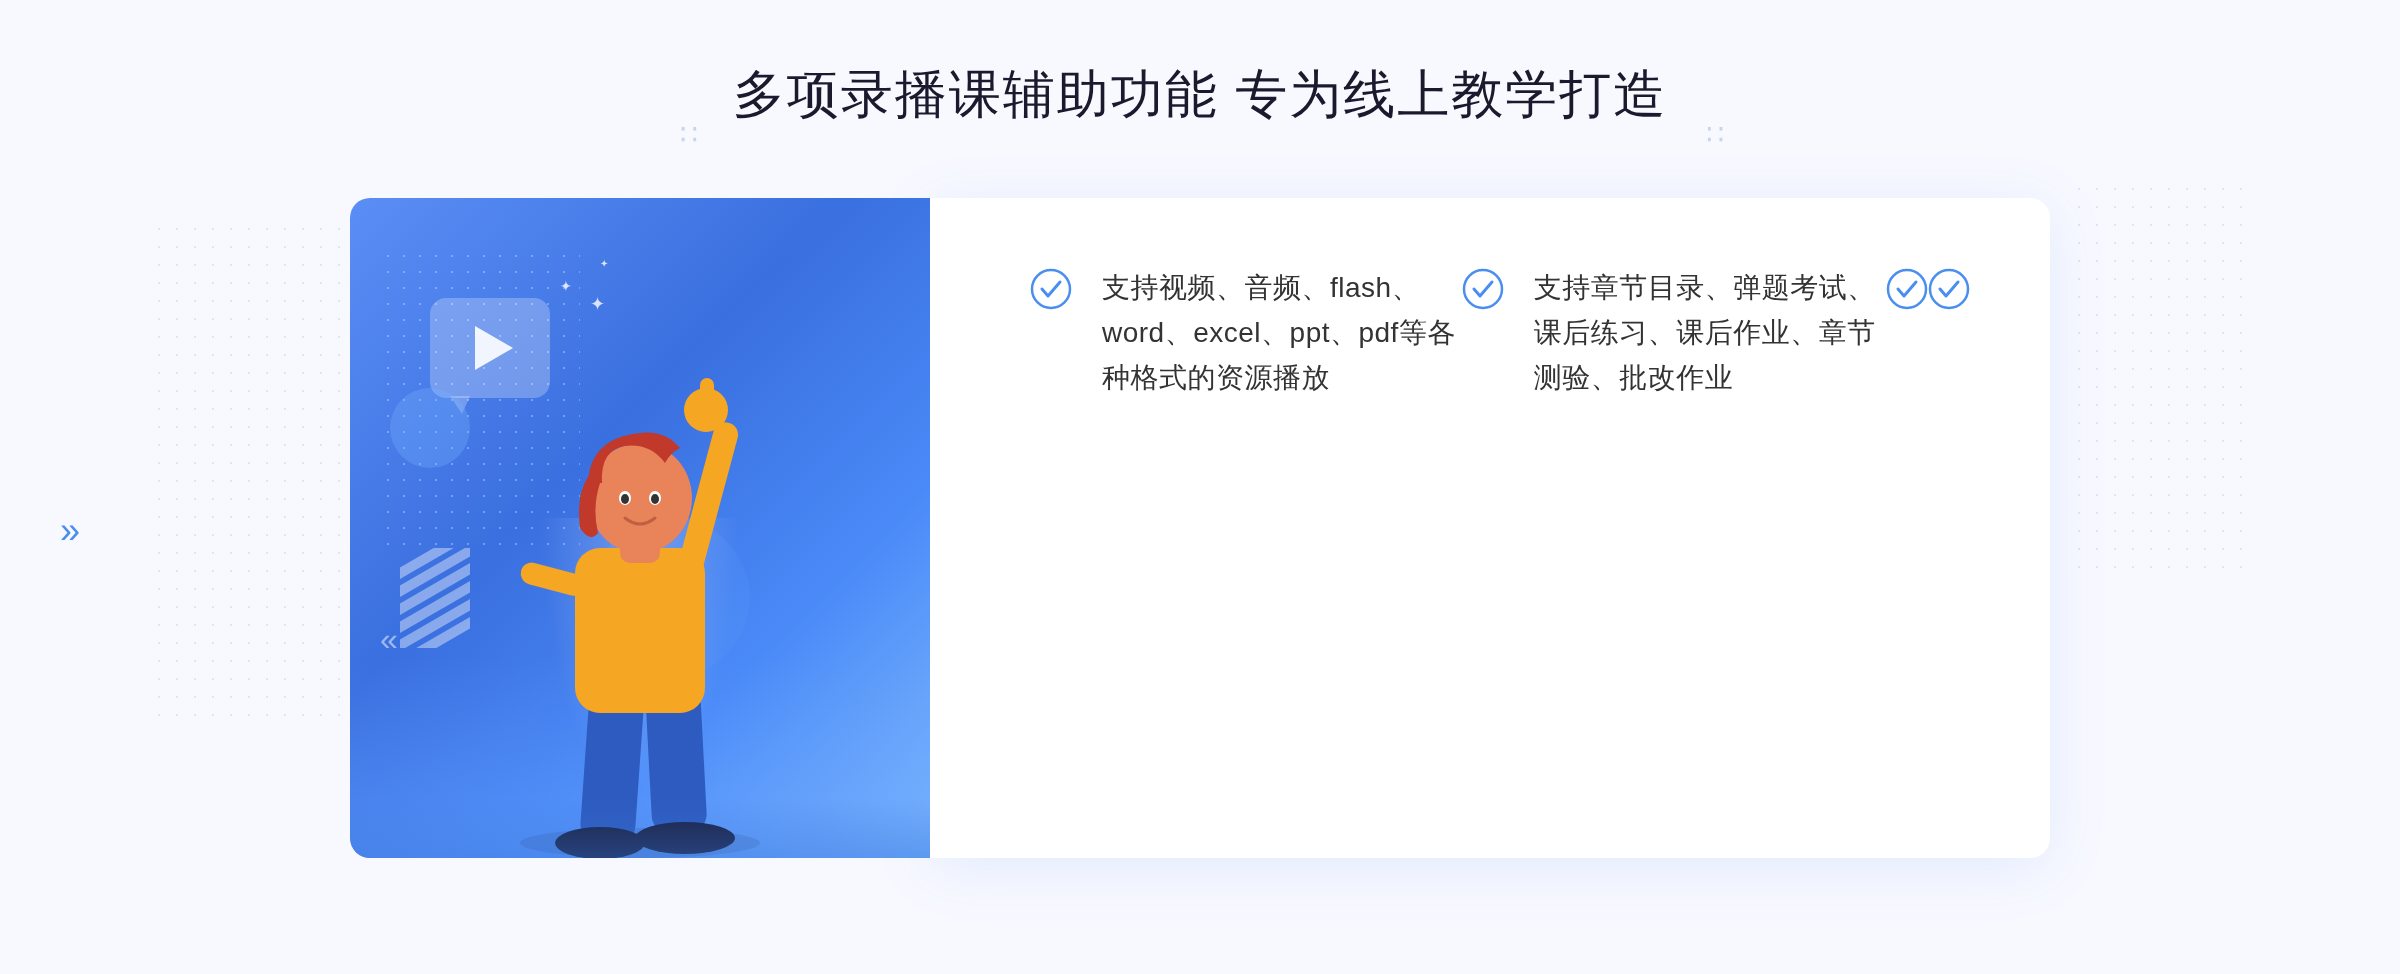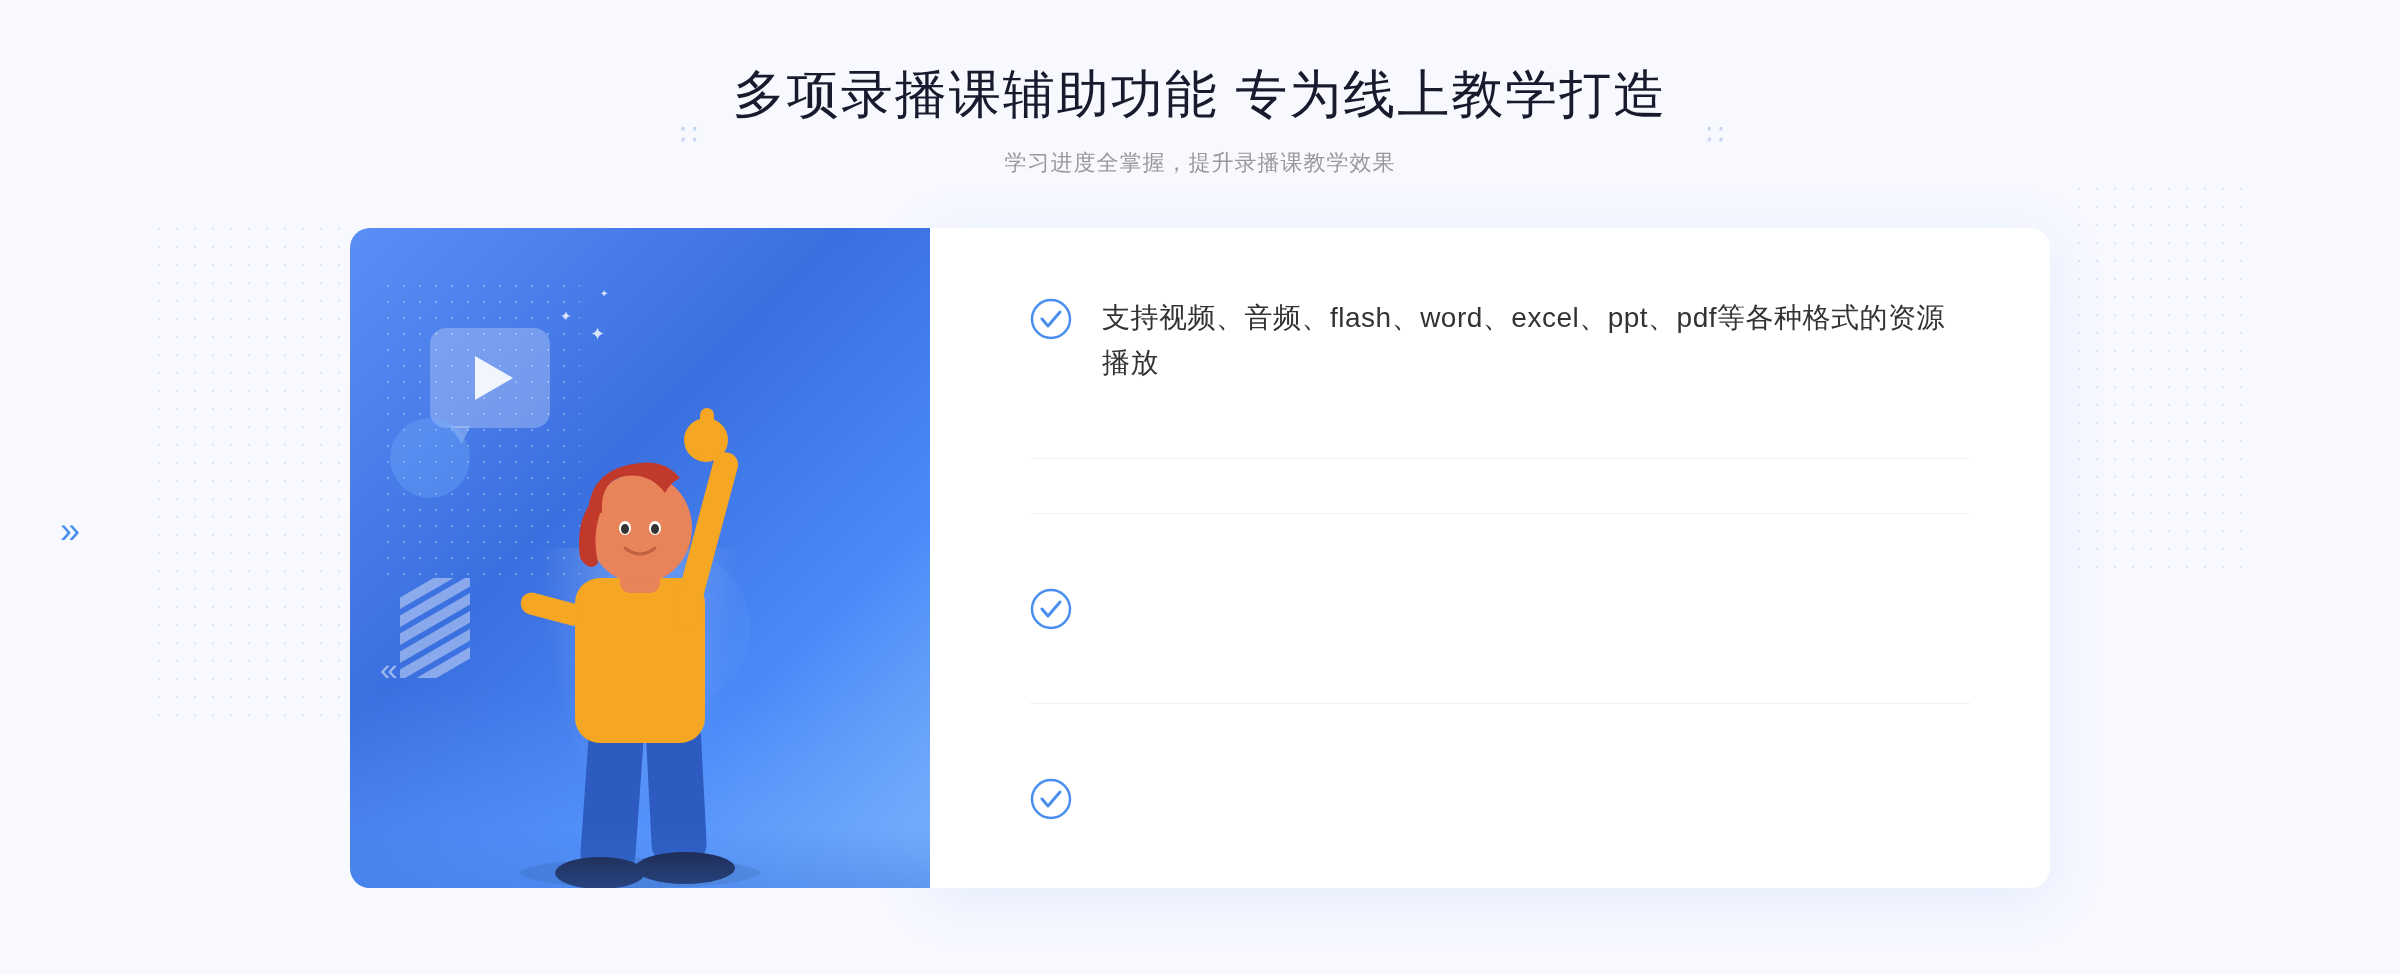--- a/index.html
+++ b/index.html
@@ -194,22 +194,22 @@
       letter-spacing: -5px;
     }
 
     
     .features-card {
       flex: 1;
       background: #ffffff;
       border-radius: 0 20px 20px 0;
       padding: 50px 80px 50px 100px;
       display: flex;
-      flex-direction: column;
-      justify-content: space-between;
+      flex-direction: row;
+      justify-content: flex-start;
       box-shadow: 0 10px 60px rgba(70, 130, 240, 0.12);
       min-height: 660px;
     }
 
     .feature-item {
       display: flex;
       align-items: flex-start;
       gap: 30px;
       padding: 18px 0;
     }
@@ -297,21 +297,20 @@
 
   <div class="dot-pattern dot-pattern-left"></div>
   <div class="dot-pattern dot-pattern-right"></div>
 
   <div class="chevron-body-left">»</div>
 
   <div class="header-section">
     <div class="chevron-left">∷</div>
     <div class="chevron-right">∷</div>
     <h1 class="main-title">多项录播课辅助功能 专为线上教学打造</h1>
-    <p class="sub-title">学习进度全掌握，提升录播课教学效果</p>
   </div>
 
   <div class="content-area">
 
     <div class="illustration-card">
 
       <div class="illus-dot-grid"></div>
 
       <div class="play-bubble">
         <div class="play-icon"></div>
@@ -386,40 +385,49 @@
           <svg viewBox="0 0 42 42" fill="none" xmlns="http://www.w3.org/2000/svg">
             <circle cx="21" cy="21" r="19" stroke="#4a8ff0" stroke-width="2.5" fill="none"></circle>
             <polyline points="12,21 18,28 30,14" stroke="#4a8ff0" stroke-width="3" stroke-linecap="round" stroke-linejoin="round" fill="none"></polyline>
           </svg>
         </div>
         <span class="feature-text">支持视频、音频、flash、word、excel、ppt、pdf等各种格式的资源播放</span>
       </div>
 
       <div class="feature-divider"></div>
 
-
-      <div class="feature-divider"></div>
-
       <div class="feature-item">
         <div class="check-icon">
           <svg viewBox="0 0 42 42" fill="none" xmlns="http://www.w3.org/2000/svg">
             <circle cx="21" cy="21" r="19" stroke="#4a8ff0" stroke-width="2.5" fill="none"></circle>
             <polyline points="12,21 18,28 30,14" stroke="#4a8ff0" stroke-width="3" stroke-linecap="round" stroke-linejoin="round" fill="none"></polyline>
           </svg>
         </div>
+        <span class="feature-text">支持章节目录、弹题考试、课后练习、课后作业、章节测验、批改作业</span>
       </div>
 
       <div class="feature-divider"></div>
 
       <div class="feature-item">
         <div class="check-icon">
           <svg viewBox="0 0 42 42" fill="none" xmlns="http://www.w3.org/2000/svg">
             <circle cx="21" cy="21" r="19" stroke="#4a8ff0" stroke-width="2.5" fill="none"></circle>
             <polyline points="12,21 18,28 30,14" stroke="#4a8ff0" stroke-width="3" stroke-linecap="round" stroke-linejoin="round" fill="none"></polyline>
           </svg>
         </div>
       </div>
 
+      <div class="feature-divider"></div>
+
+      <div class="feature-item">
+        <div class="check-icon">
+          <svg viewBox="0 0 42 42" fill="none" xmlns="http://www.w3.org/2000/svg">
+            <circle cx="21" cy="21" r="19" stroke="#4a8ff0" stroke-width="2.5" fill="none"></circle>
+            <polyline points="12,21 18,28 30,14" stroke="#4a8ff0" stroke-width="3" stroke-linecap="round" stroke-linejoin="round" fill="none"></polyline>
+          </svg>
+        </div>
+      </div>
+
     </div>
 
   </div>
 
 </div>
 
 </body></html>

